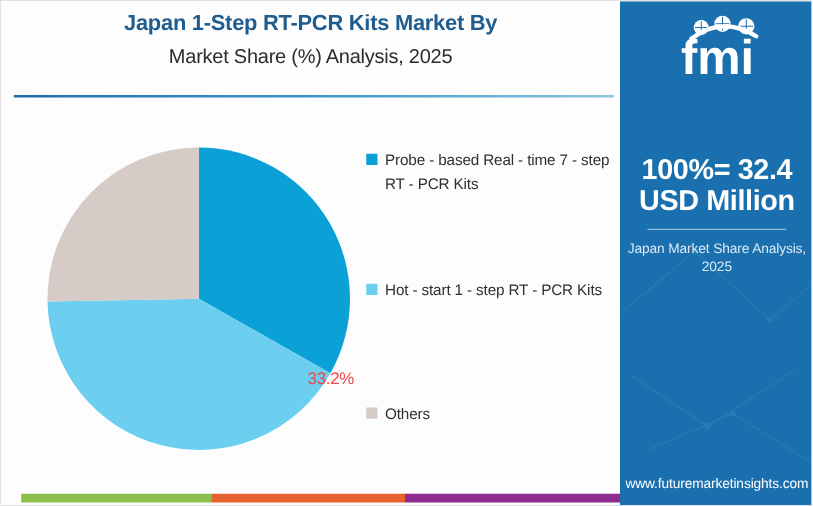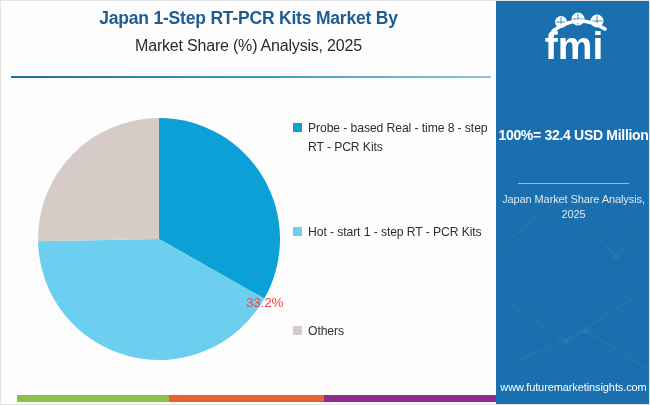--- a/index.html
+++ b/index.html
@@ -183,21 +183,21 @@
     letter-spacing: 0.1px;
   }
 
   
   .panel-stat {
     position: absolute;
     left: 0;
     top: 122px;
     width: 155px;
     text-align: center;
-    font-size: 14px;
+    font-size: 23px;
     font-weight: bold;
     color: #ffffff;
     line-height: 25px;
     letter-spacing: -0.3px;
   }
   .panel-divider {
     position: absolute;
     left: 22px;
     top: 182px;
     width: 111px;
@@ -246,21 +246,21 @@
           <path id="slice-1" d="M 125 125 L 230.29 184.62 A 121 121 0 0 1 4.02 127.28 Z" fill="#6dcff0"></path>
           <path id="slice-2" d="M 125 125 L 4.02 127.28 A 121 121 0 0 1 125.00 4.00 Z" fill="#d6cbc7"></path>
         </g>
       </svg>
       <span class="pie-label">33.2%</span>
     </div>
 
     <div class="legend">
       <div class="legend-item i0">
         <span class="legend-swatch" id="sw0" style="background: rgb(11, 160, 214);"></span>
-        <span class="legend-text">Probe - based Real - time 8 - step RT - PCR Kits</span>
+        <span class="legend-text">Probe - based Real - time 7 - step RT - PCR Kits</span>
       </div>
       <div class="legend-item i1">
         <span class="legend-swatch" id="sw1" style="background: rgb(109, 207, 240);"></span>
         <span class="legend-text">Hot - start 1 - step RT - PCR Kits</span>
       </div>
       <div class="legend-item i2">
         <span class="legend-swatch" id="sw2" style="background: rgb(214, 203, 199);"></span>
         <span class="legend-text">Others</span>
       </div>
     </div>

